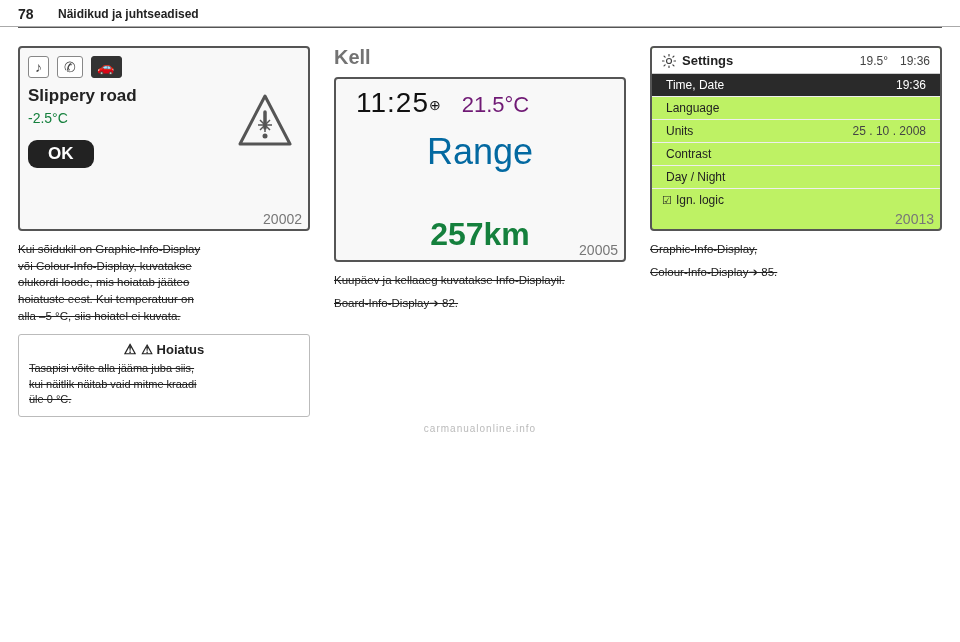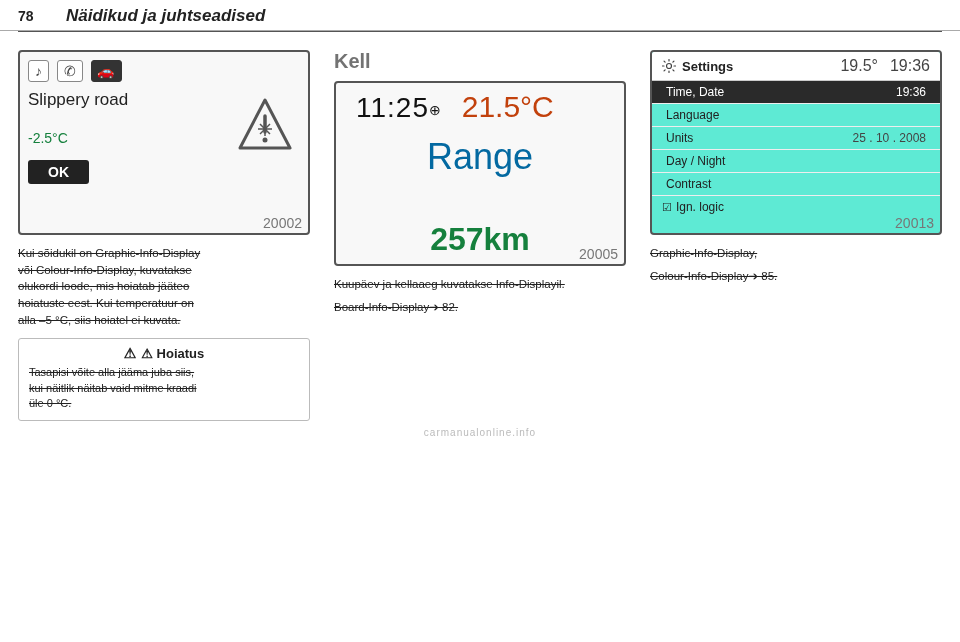--- a/index.html
+++ b/index.html
@@ -19,24 +19,23 @@
       padding: 6px 11px 4px 18px;
       border-bottom: 1px solid #aaa;
       background: #fff;
     }
     .header-page-num {
       font-weight: bold;
       font-size: 14px;
       min-width: 40px;
     }
     .header-title {
-      font-size: 17px;
-      font-weight: bold;
-      margin-left: 8px;
-      font-style: italic;
+      font-size: 12px;
+      font-weight: bold;
+      margin-left: 0;
     }
 
     
     .main-content {
       display: flex;
       flex-direction: row;
       padding: 18px 18px 0 18px;
       gap: 0;
     }
 
@@ -110,35 +109,35 @@
       align-items: flex-start;
     }
     .left-screen-text {
       flex: 1;
       display: flex;
       flex-direction: column;
       justify-content: flex-start;
     }
     .alert-title {
       font-size: 17px;
-      font-weight: normal;
-      margin-bottom: 20px;
+      font-weight: bold;
+      margin-bottom: 4px;
     }
     .alert-temp {
       font-size: 14px;
       color: #15803d;
     }
     .ok-button {
       display: inline-block;
       background: #222;
       color: #fff;
       font-weight: bold;
-      font-size: 14px;
+      font-size: 17px;
       padding: 4px 20px;
-      border-radius: 3px;
+      border-radius: 9px;
       margin-top: 14px;
       width: fit-content;
     }
     .warning-triangle {
       width: 70px;
       height: 70px;
       display: flex;
       align-items: center;
       justify-content: center;
     }
@@ -195,22 +194,22 @@
       justify-content: flex-start;
       margin-bottom: 12px;
     }
     .clock-time {
       font-size: 28px;
       font-weight: normal;
       color: #111;
       letter-spacing: 1px;
     }
     .clock-temp {
-      font-size: 30px;
-      color: #c2410c;
+      font-size: 22px;
+      color: #701a75;
     }
     .range-label {
       font-size: 36px;
       font-weight: normal;
       color: #0369a1;
       text-align: center;
       width: 100%;
     }
     .range-km {
       font-size: 32px;
@@ -218,21 +217,21 @@
       color: #15803d;
       text-align: center;
       width: 100%;
       margin-top: 43px;
     }
 
     
     .right-screen {
       width: 100%;
       height: 185px;
-      background: #5eead4;
+      background: #bef264;
       padding: 0;
       overflow: hidden;
     }
     .settings-header {
       display: flex;
       justify-content: space-between;
       align-items: center;
       padding: 5px 10px;
       background: #fff;
       border-bottom: 1px solid #ccc;
@@ -240,21 +239,21 @@
     }
     .settings-header-left {
       display: flex;
       align-items: center;
       gap: 6px;
       font-weight: bold;
     }
     .settings-header-right {
       display: flex;
       gap: 12px;
-      font-size: 16px;
+      font-size: 12px;
       color: #444;
     }
     .settings-row {
       display: flex;
       justify-content: space-between;
       padding: 4px 14px;
       font-size: 12px;
       border-bottom: 1px solid #eee;
       align-items: center;
     }
@@ -408,25 +407,25 @@
       </div>
       <div class="settings-row">
         <span class="settings-row-label">Language</span>
         <span class="settings-row-value"></span>
       </div>
       <div class="settings-row">
         <span class="settings-row-label">Units</span>
         <span class="settings-row-value">25 . 10 . 2008</span>
       </div>
       <div class="settings-row">
+        <span class="settings-row-label">Contrast</span>
+        <span class="settings-row-value"></span>
+      </div>
+      <div class="settings-row">
         <span class="settings-row-label">Day / Night</span>
-        <span class="settings-row-value"></span>
-      </div>
-      <div class="settings-row">
-        <span class="settings-row-label">Contrast</span>
         <span class="settings-row-value"></span>
       </div>
       <div class="checkbox-row">
         <span class="checkbox-icon">☑</span>
         <span>Ign. logic</span>
       </div>
 
       <span class="img-num">20013</span>
     </div>
 

